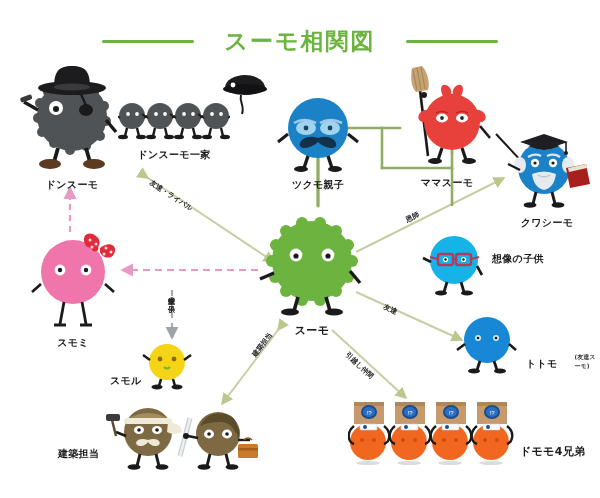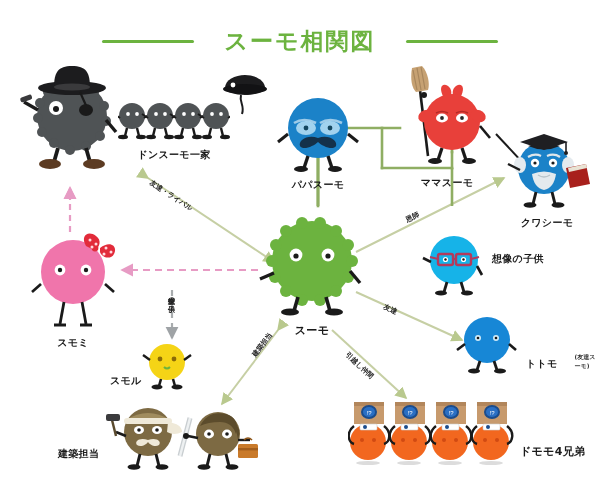--- a/index.html
+++ b/index.html
@@ -147,20 +147,21 @@
 
       <path d="M24 52 L10 44" stroke="#1a1a1a" stroke-width="3.4" fill="none"></path>
       <path d="M92 62 L102 74" stroke="#1a1a1a" stroke-width="3.4" fill="none"></path>
       <rect x="6" y="38" width="12" height="5" rx="2" fill="#3a3a3c" transform="rotate(-20 12 40)"></rect>
 
       <path d="M44 90 L40 104" stroke="#1a1a1a" stroke-width="3.8"></path>
       <path d="M72 90 L76 104" stroke="#1a1a1a" stroke-width="3.8"></path>
       <ellipse cx="36" cy="106" rx="11" ry="5" fill="#5c3b22"></ellipse>
       <ellipse cx="80" cy="106" rx="11" ry="5" fill="#5c3b22"></ellipse>
     </svg>
+    <div class="label lbl10">ドンスーモ</div>
   </div>
 
   <div class="node" style="left:118px;top:96px;width:112px;">
     <svg width="112" height="46" viewBox="0 0 112 46">
       <g>
         <g transform="translate(0,0)">
           <circle cx="14" cy="20" r="13" fill="#4f5355"></circle>
           <circle cx="10" cy="18" r="1.9" fill="#fff"></circle>
             <circle cx="19" cy="18" r="1.9" fill="#fff"></circle>
           <path d="M2 22 L-4 18" stroke="#1a1a1a" stroke-width="2"></path>
@@ -229,21 +230,21 @@
       <path d="M48 48 C38 44 28 50 30 56 C33 61 44 56 48 52 C52 56 63 61 66 56 C68 50 58 44 48 48 Z" fill="#14314a"></path>
 
       <path d="M18 44 L8 52" stroke="#1a1a1a" stroke-width="3"></path>
       <path d="M78 44 L88 52" stroke="#1a1a1a" stroke-width="3"></path>
 
       <path d="M38 66 L34 78" stroke="#1a1a1a" stroke-width="3.4"></path>
       <path d="M58 66 L62 78" stroke="#1a1a1a" stroke-width="3.4"></path>
       <ellipse cx="31" cy="79" rx="7" ry="3" fill="#1a1a1a"></ellipse>
       <ellipse cx="65" cy="79" rx="7" ry="3" fill="#1a1a1a"></ellipse>
     </svg>
-    <div class="label lbl10">パパスーモ</div>
+    <div class="label lbl10">ツクモ親子</div>
   </div>
 
   <div class="node" style="left:398px;top:60px;width:104px;">
     <svg width="104" height="112" viewBox="0 0 104 112">
 
       <path d="M22 30 L30 96" stroke="#1a1a1a" stroke-width="2.6"></path>
       <path d="M14 8 C12 20 14 28 18 32 L30 30 C32 24 30 12 24 6 Z" fill="#c6a172"></path>
       <path d="M15 10 L19 30 M19 8 L23 30 M23 7 L27 29" stroke="#a8865c" stroke-width="1.2"></path>
       <circle cx="26" cy="35" r="3" fill="#1a1a1a"></circle>
 

